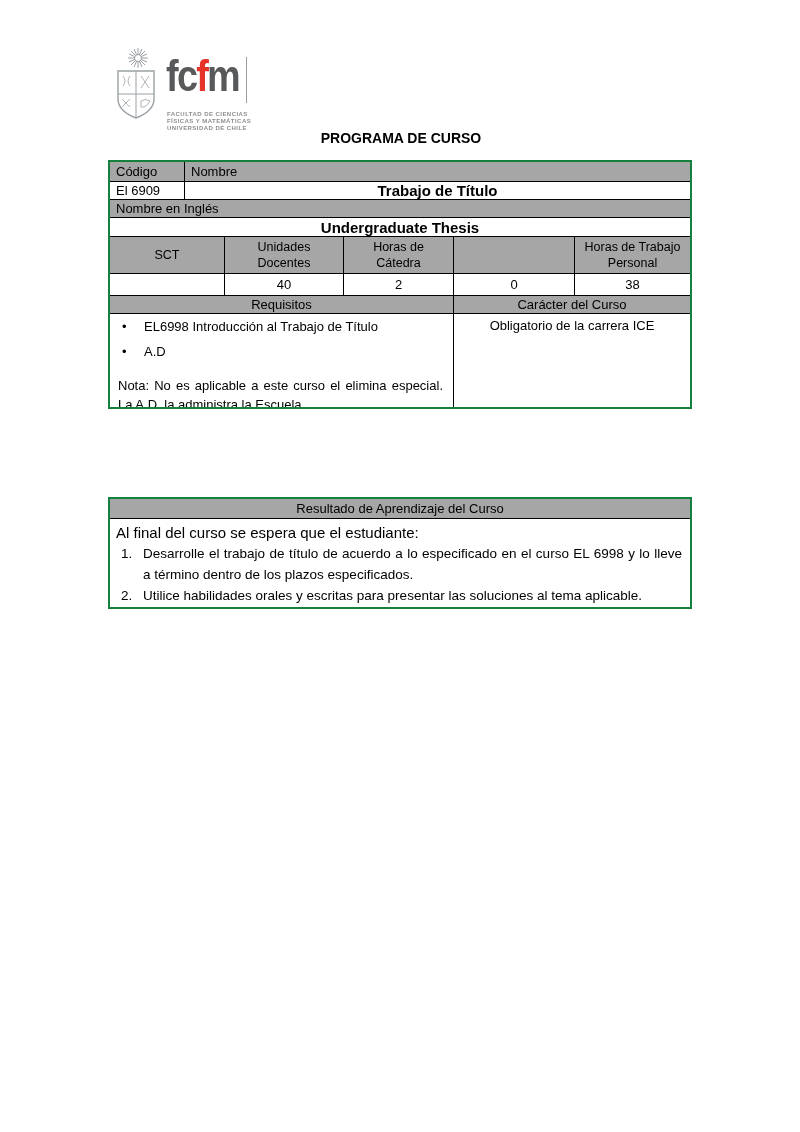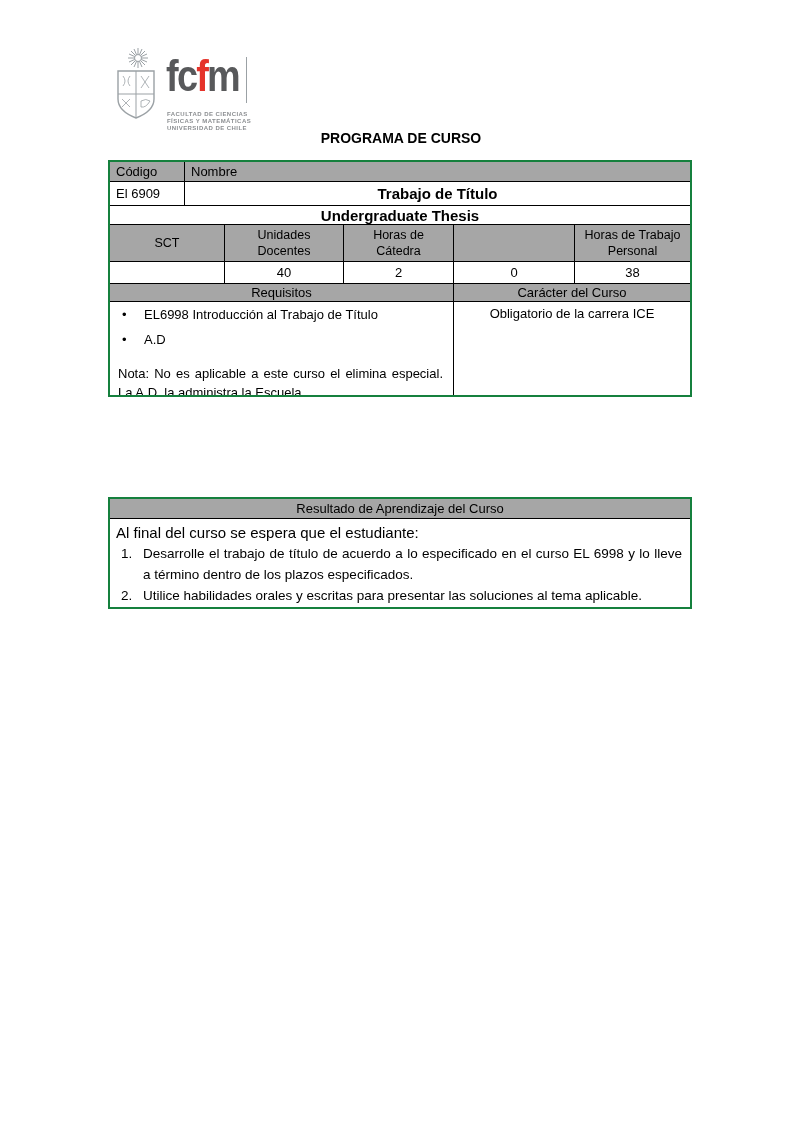--- a/index.html
+++ b/index.html
@@ -33,21 +33,21 @@
   .row{display:flex;border-bottom:1.5px solid #000;box-sizing:border-box;align-items:stretch;}
   .row:last-child{border-bottom:none;}
   .cell{border-right:1.5px solid #000;box-sizing:border-box;display:flex;
     align-items:center;padding:0 6px;overflow:hidden;}
   .cell:last-child{border-right:none;}
   .gray{background:#a6a6a6;}
   .center{justify-content:center;text-align:center;}
   .flex1{flex:1;}
 
   .t1{top:160px;}
-  .r1{height:20px;} .r2{height:24px;} .r3{height:18px;} .r4{height:19px;}
+  .r1{height:20px;} .r2{height:18px;} .r3{height:18px;} .r4{height:19px;}
   .r5{height:37px;} .r6{height:22px;} .r7{height:18px;} .r8{height:93px;}
   .w-codigo{width:75px;}
   .c1{width:115px;} .c2{width:119px;} .c3{width:110px;} .c4{width:121px;gap:36px;} .c5{flex:1;}
   .w-req{width:344px;} .w-car{flex:1;}
   .hours-head{flex-direction:column;justify-content:center;line-height:16px;
     font-size:12.5px;text-align:center;padding:0 4px;}
   .name-big{font-size:15px;font-weight:bold;}
 
   .r8 .cell{align-items:flex-start;}
   .req-body{display:block;padding:4px 8px 0 8px;}
@@ -95,20 +95,23 @@
   <div class="doc-title">PROGRAMA DE CURSO</div>
 
   <div class="tbl t1">
     <div class="row r1">
       <div class="cell gray w-codigo">Código</div>
       <div class="cell gray flex1">Nombre</div>
     </div>
     <div class="row r2">
       <div class="cell w-codigo">El 6909</div>
       <div class="cell flex1 center name-big">Trabajo de Título</div>
+    </div>
+    <div class="row r3">
+      <div class="cell gray flex1">Nombre en Inglés</div>
     </div>
     <div class="row r4">
       <div class="cell flex1 center name-big">Undergraduate Thesis</div>
     </div>
     <div class="row r5">
       <div class="cell gray c1 hours-head">
         <div>SCT</div>
         <div></div>
       </div>
       <div class="cell gray c2 hours-head">

